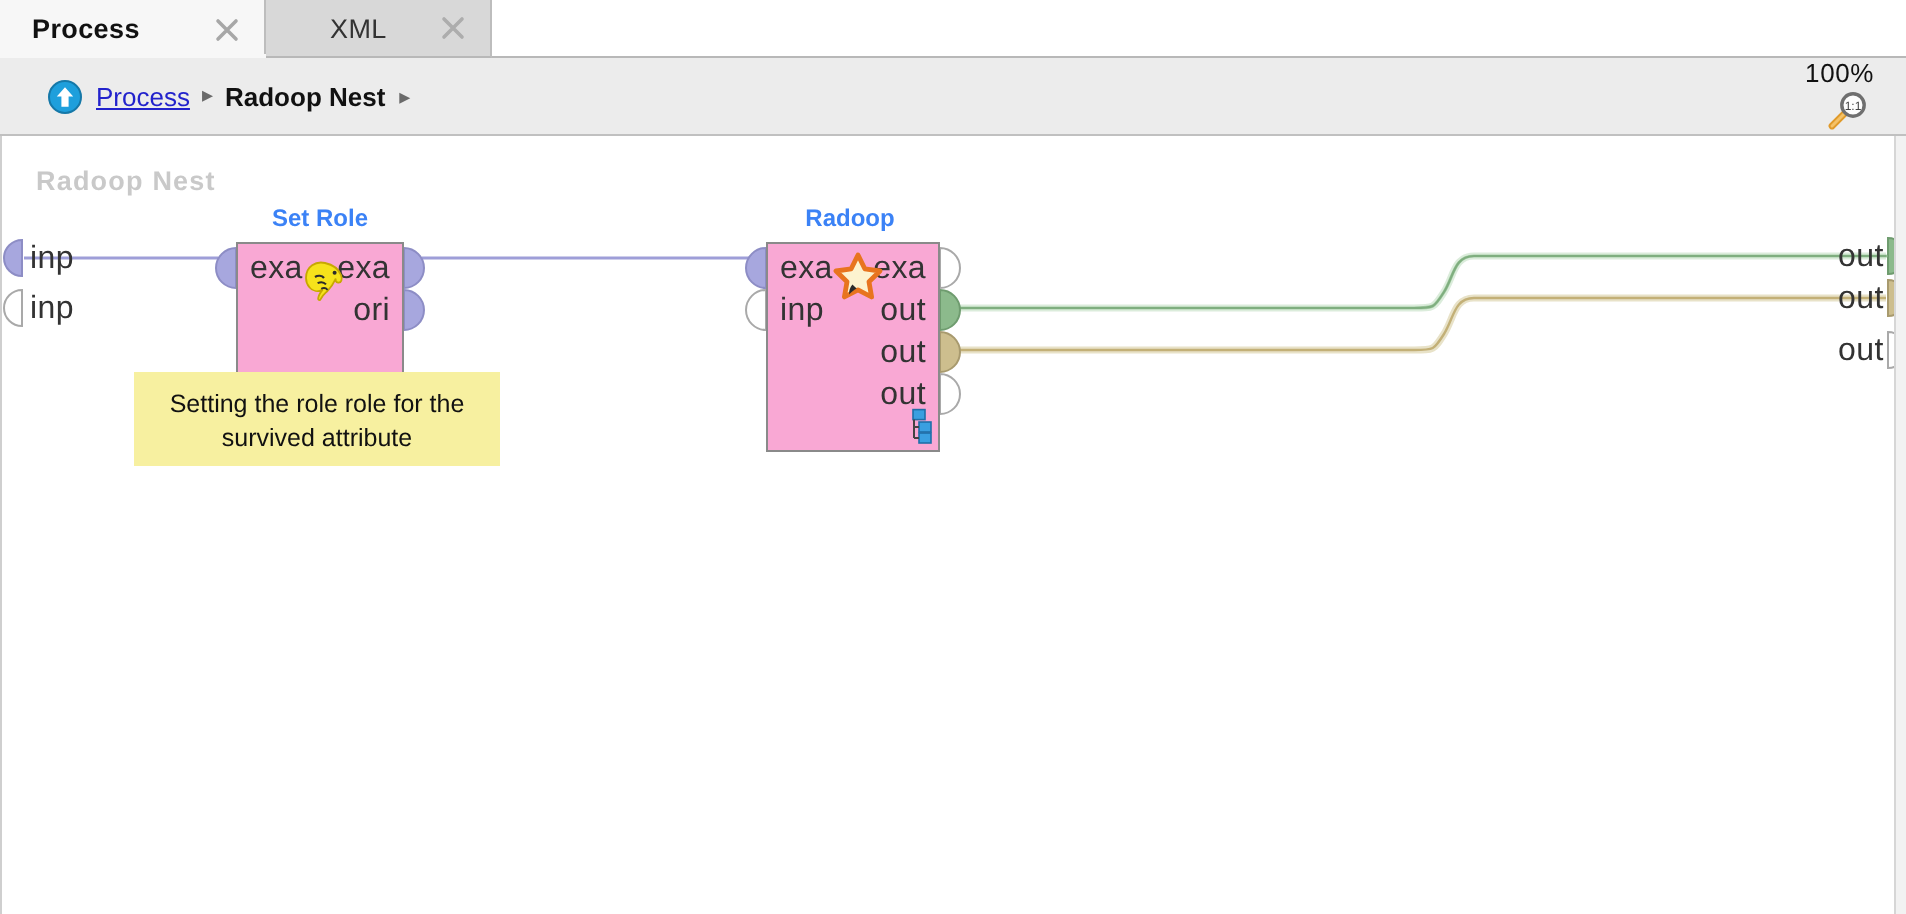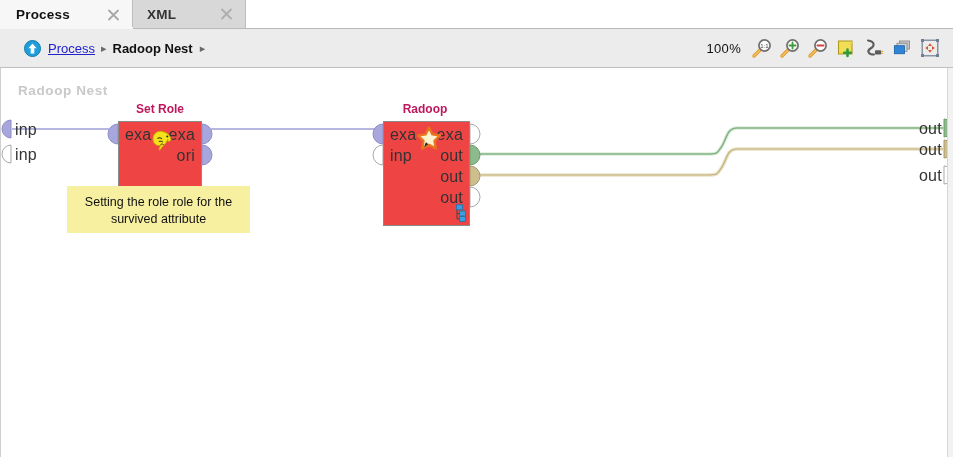--- a/index.html
+++ b/index.html
@@ -38,21 +38,21 @@
     left:133px;width:113px;
     background:#d8d8d8;
     border-right:1px solid #bdbdbd;
     border-bottom:1px solid #b8b8b8;
     z-index:2;
   }
   .tab-label{
     margin-left:16px;font-size:13.5px;letter-spacing:0.2px;
   }
   .tab.active .tab-label{font-weight:bold;color:#111;}
-  .tab.inactive .tab-label{font-weight:bold;color:#333;margin-left:14px;}
+  .tab.inactive .tab-label{font-weight:normal;color:#333;margin-left:32px;}
   .tab-close{
     position:absolute;right:12px;top:50%;transform:translateY(-50%);
     width:13px;height:13px;opacity:.85;
   }
   .tab-close svg{display:block;}
   .tabfill{
     position:absolute;left:246px;top:0;width:707px;height:28px;background:#ffffff;
   }
 
   
@@ -71,21 +71,21 @@
   }
   .crumb-sep{
     color:#6a6a6a;font-size:11px;margin:0 6px;line-height:1;
   }
   .crumb-current{
     color:#111;font-size:13px;font-weight:bold;
   }
   .crumb-sep-last{color:#6a6a6a;font-size:11px;margin-left:7px;}
 
   .tools{
-    position:absolute;right:10px;top:0;height:38px;display:flex;align-items:center;gap:0px;
+    position:absolute;right:10px;top:0;height:38px;display:flex;align-items:center;gap:0px;flex-direction:column;
   }
   .zoom-pct{font-size:13px;color:#111;margin-right:6px;letter-spacing:.3px;}
   .tbtn{
     width:26px;height:26px;display:flex;align-items:center;justify-content:center;
     margin-left:2px;
   }
   .tbtn svg{display:block;}
 
   
   .canvas{
@@ -103,25 +103,25 @@
     position:absolute;right:0;top:68px;width:6px;height:389px;background:#f2f2f2;
     border-left:1px solid #d6d6d6;box-sizing:border-box;
   }
 
   svg.wires{position:absolute;left:0;top:0;width:953px;height:389px;pointer-events:none;}
 
   
   .op{position:absolute;}
   .op-title{
     position:absolute;left:0;top:0;width:100%;text-align:center;
-    font-size:12px;font-weight:bold;color:#be185d;white-space:nowrap;
+    font-size:12px;font-weight:bold;color:#3b82f6;white-space:nowrap;
   }
   .op-body{
     position:absolute;
-    background:#ef4444;
+    background:#f9a8d4;
     border:1px solid #8a8a8a;
     box-sizing:border-box;
   }
   .port-label{
     position:absolute;font-size:16px;color:#333;font-family:"Liberation Sans",sans-serif;
     letter-spacing:.2px;
   }
   .port-label.left{left:6px;}
   .port-label.right{right:6px;}
 

